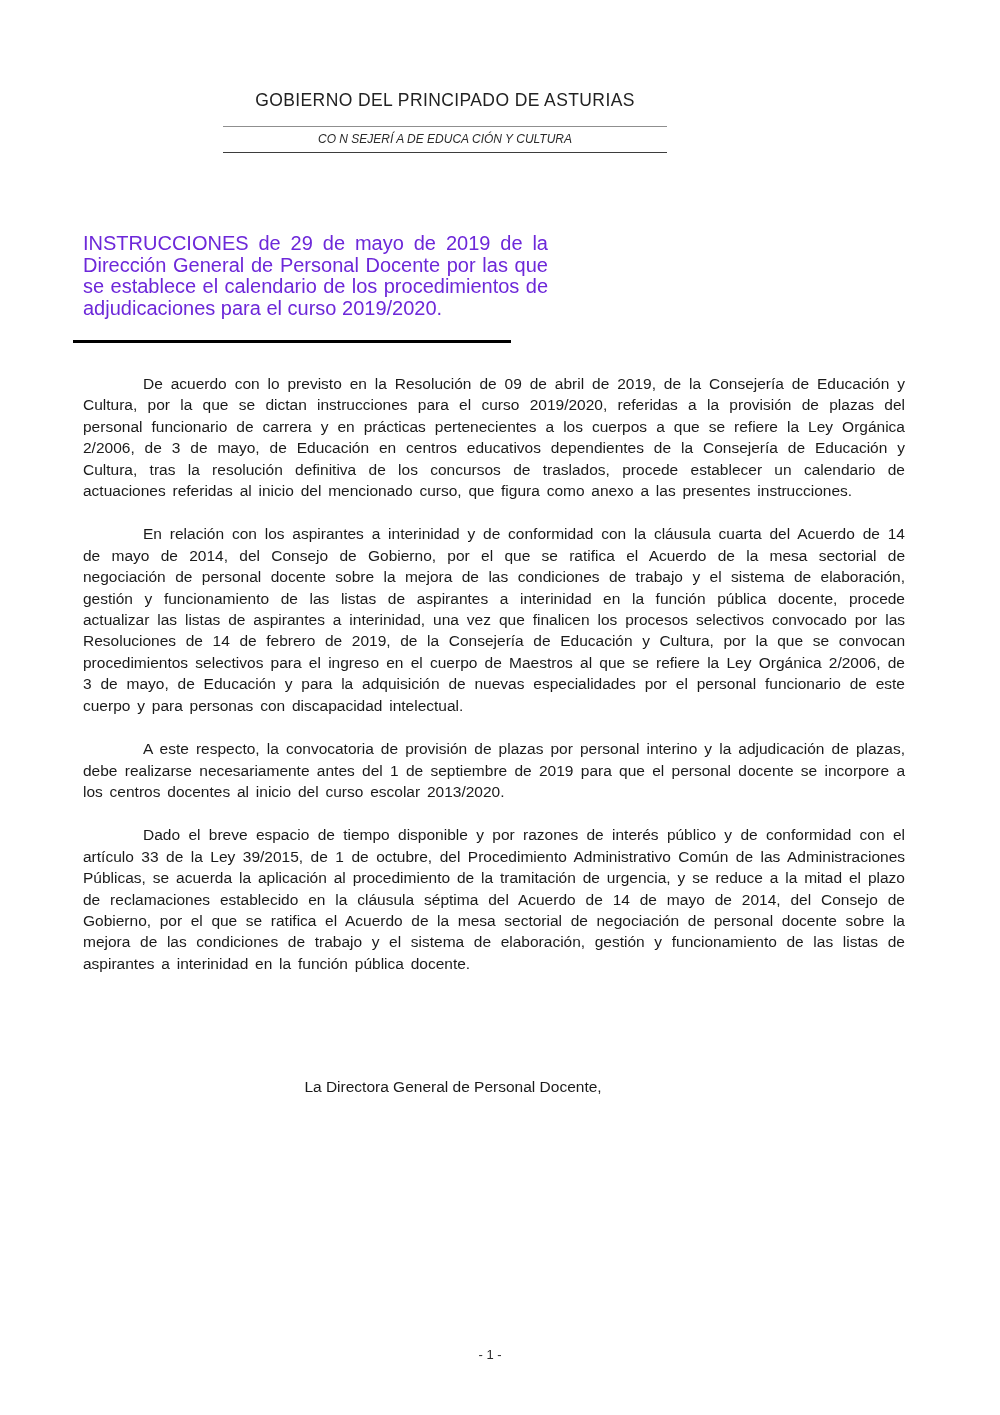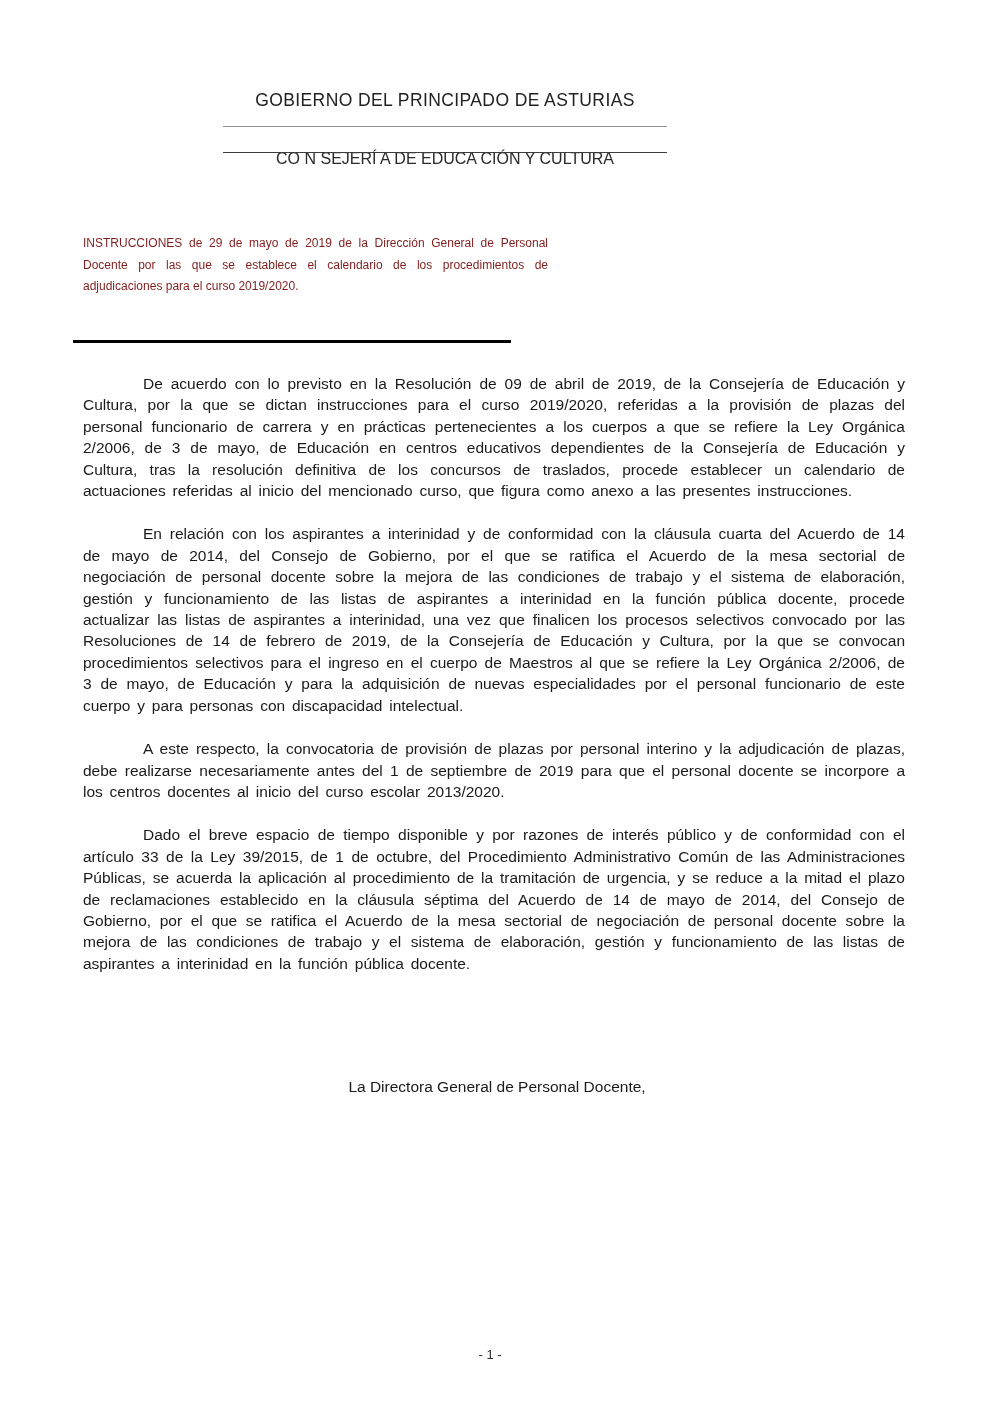--- a/index.html
+++ b/index.html
@@ -39,39 +39,40 @@
     height: 1px;
     background: #8f8f8f;
   }
   .rule-bottom {
     top: 152px;
     height: 1px;
     background: #3d3d3d;
   }
   .dept-title {
     position: absolute;
-    top: 150px;
+    top: 132px;
     left: 223px;
     width: 444px;
     text-align: center;
-    font-size: 16px;
+    font-size: 12px;
     color: #2a2a2a;
     white-space: nowrap;
+    font-style: italic;
   }
 
   
   .doc-title {
     position: absolute;
     top: 233px;
     left: 83px;
     width: 465px;
-    font-size: 12px;
+    font-size: 20px;
     line-height: 21.5px;
     text-align: justify;
-    color: #7f1d1d;
+    color: #6d28d9;
   }
   .thick-rule {
     position: absolute;
     top: 340px;
     left: 73px;
     width: 438px;
     height: 3px;
     background: #000000;
   }
 
@@ -94,21 +95,20 @@
 
   
   .signature-role {
     position: absolute;
     top: 1078px;
     left: 0;
     width: 906px;
     text-align: center;
     font-size: 15.5px;
     color: #1a1a1a;
-    padding-left: 44px;
   }
   .signature-name {
     position: absolute;
     top: 1182px;
     left: 0;
     width: 906px;
     text-align: center;
     font-size: 15.5px;
     color: #1a1a1a;
   }

